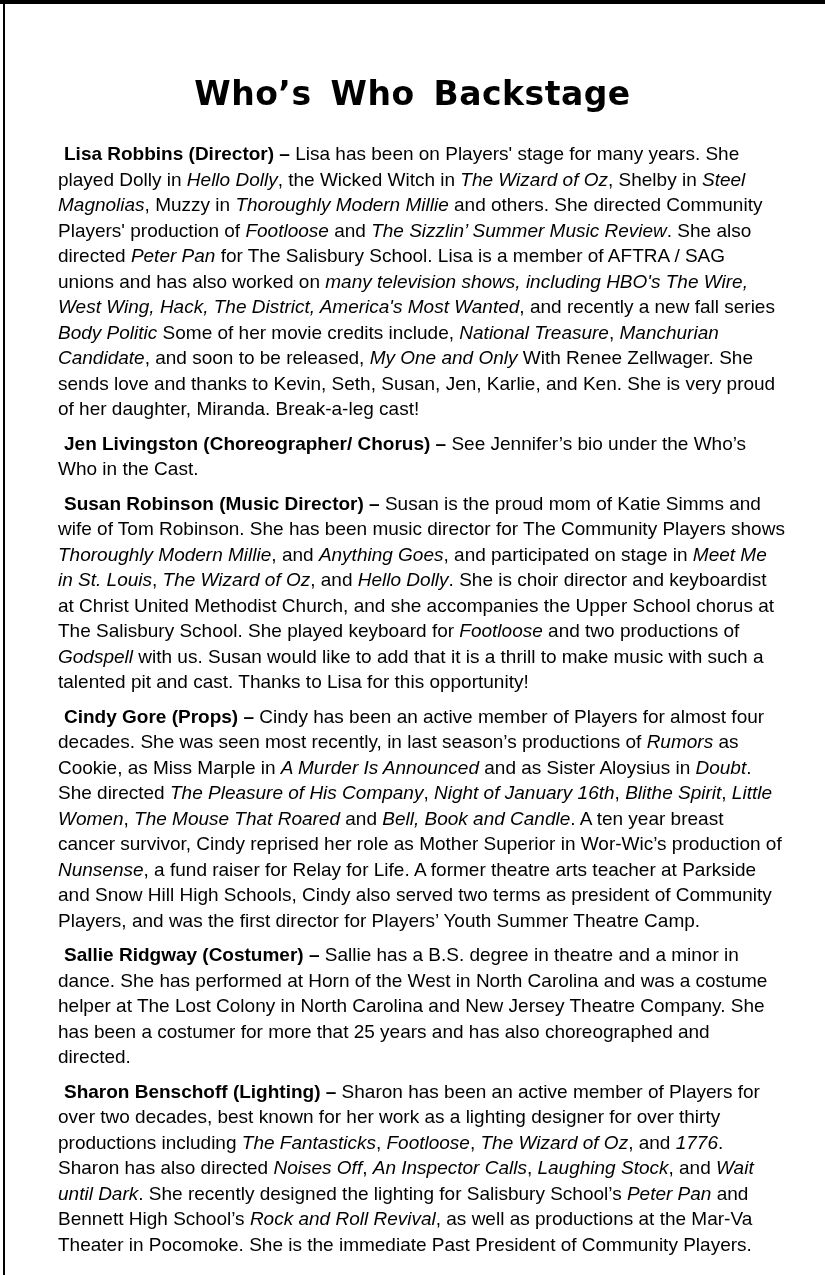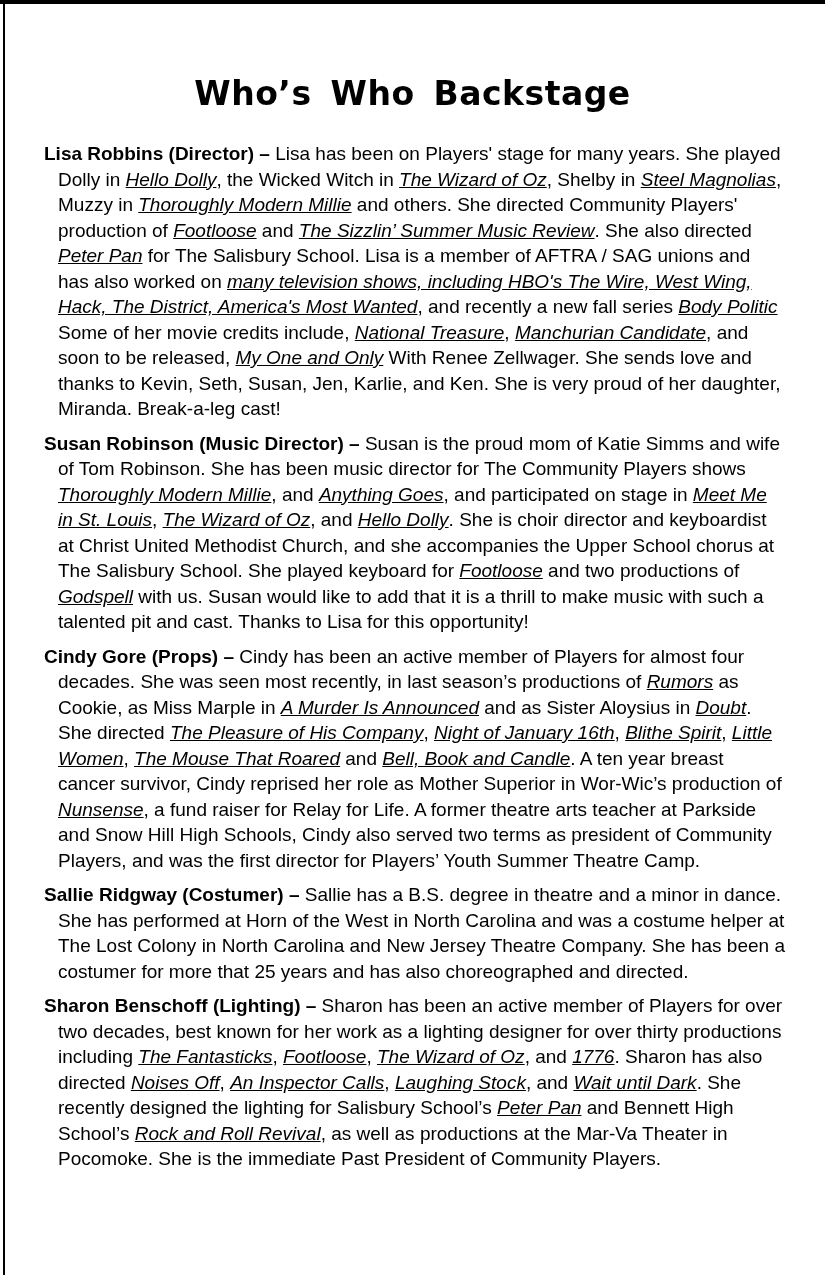--- a/index.html
+++ b/index.html
@@ -43,30 +43,31 @@
     margin: 27px 40px 0 44px;
   }
   .bio {
     margin: 0 0 9px 0;
     font-size: 19px;
     line-height: 25.5px;
     padding-left: 14px;
     text-indent: -14px;
     text-align: left;
   }
-  .bio strong { font-weight: bold; }
-  .bio em { font-style: italic; text-decoration: underline; }
+  .bio strong { font-weight: bold; margin-left: 20px; }
+  .bio em { font-style: italic; }
 </style>
 </head>
 <body>
 
 <div class="page">
   <div class="border-top"></div>
   <div class="border-left"></div>
   <h1 class="title">Who’s Who Backstage</h1>
   <div class="bios" id="bios">
       <p class="bio"><strong><span>Lisa Robbins (Director)</span><span> – </span></strong><span>Lisa has been on Players' stage for many years. She played Dolly in </span><em>Hello Dolly</em><span>, the Wicked Witch in </span><em>The Wizard of Oz</em><span>, Shelby in </span><em>Steel Magnolias</em><span>, Muzzy in </span><em>Thoroughly Modern Millie</em><span> and others. She directed Community Players' production of </span><em>Footloose</em><span> and </span><em>The Sizzlin’ Summer Music Review</em><span>. She also directed </span><em>Peter Pan</em><span> for The Salisbury School. Lisa is a member of AFTRA / SAG unions and has also worked on </span><em>many television shows, including HBO's The Wire, West Wing, Hack, The District, America's Most Wanted</em><span>, and recently a new fall series </span><em>Body Politic</em><span> Some of her movie credits include, </span><em>National Treasure</em><span>, </span><em>Manchurian Candidate</em><span>, and soon to be released, </span><em>My One and Only</em><span> With Renee Zellwager. She sends love and thanks to Kevin, Seth, Susan, Jen, Karlie, and Ken. She is very proud of her daughter, Miranda. Break-a-leg cast!</span></p>
+      <p class="bio"><strong><span>Jen Livingston (Choreographer/ Chorus)</span><span> – </span></strong><span>See Jennifer’s bio under the Who’s Who in the Cast.</span></p>
       <p class="bio"><strong><span>Susan Robinson (Music Director)</span><span> – </span></strong><span>Susan is the proud mom of Katie Simms and wife of Tom Robinson. She has been music director for The Community Players shows </span><em>Thoroughly Modern Millie</em><span>, and </span><em>Anything Goes</em><span>, and participated on stage in </span><em>Meet Me in St. Louis</em><span>, </span><em>The Wizard of Oz</em><span>, and </span><em>Hello Dolly</em><span>. She is choir director and keyboardist at Christ United Methodist Church, and she accompanies the Upper School chorus at The Salisbury School. She played keyboard for </span><em>Footloose</em><span> and two productions of </span><em>Godspell</em><span> with us. Susan would like to add that it is a thrill to make music with such a talented pit and cast. Thanks to Lisa for this opportunity!</span></p>
       <p class="bio"><strong><span>Cindy Gore (Props)</span><span> – </span></strong><span>Cindy has been an active member of Players for almost four decades. She was seen most recently, in last season’s productions of </span><em>Rumors</em><span> as Cookie, as Miss Marple in </span><em>A Murder Is Announced</em><span> and as Sister Aloysius in </span><em>Doubt</em><span>. She directed </span><em>The Pleasure of His Company</em><span>, </span><em>Night of January 16th</em><span>, </span><em>Blithe Spirit</em><span>, </span><em>Little Women</em><span>, </span><em>The Mouse That Roared</em><span> and </span><em>Bell, Book and Candle</em><span>. A ten year breast cancer survivor, Cindy reprised her role as Mother Superior in Wor-Wic’s production of </span><em>Nunsense</em><span>, a fund raiser for Relay for Life. A former theatre arts teacher at Parkside and Snow Hill High Schools, Cindy also served two terms as president of Community Players, and was the first director for Players’ Youth Summer Theatre Camp.</span></p>
       <p class="bio"><strong><span>Sallie Ridgway (Costumer)</span><span> – </span></strong><span>Sallie has a B.S. degree in theatre and a minor in dance. She has performed at Horn of the West in North Carolina and was a costume helper at The Lost Colony in North Carolina and New Jersey Theatre Company. She has been a costumer for more that 25 years and has also choreographed and directed.</span></p>
       <p class="bio"><strong><span>Sharon Benschoff (Lighting)</span><span> – </span></strong><span>Sharon has been an active member of Players for over two decades, best known for her work as a lighting designer for over thirty productions including </span><em>The Fantasticks</em><span>, </span><em>Footloose</em><span>, </span><em>The Wizard of Oz</em><span>, and </span><em>1776</em><span>. Sharon has also directed </span><em>Noises Off</em><span>, </span><em>An Inspector Calls</em><span>, </span><em>Laughing Stock</em><span>, and </span><em>Wait until Dark</em><span>. She recently designed the lighting for Salisbury School’s </span><em>Peter Pan</em><span> and Bennett High School’s </span><em>Rock and Roll Revival</em><span>, as well as productions at the Mar-Va Theater in Pocomoke. She is the immediate Past President of Community Players.</span></p>
     </div>
 </div>
 
 </body></html>

